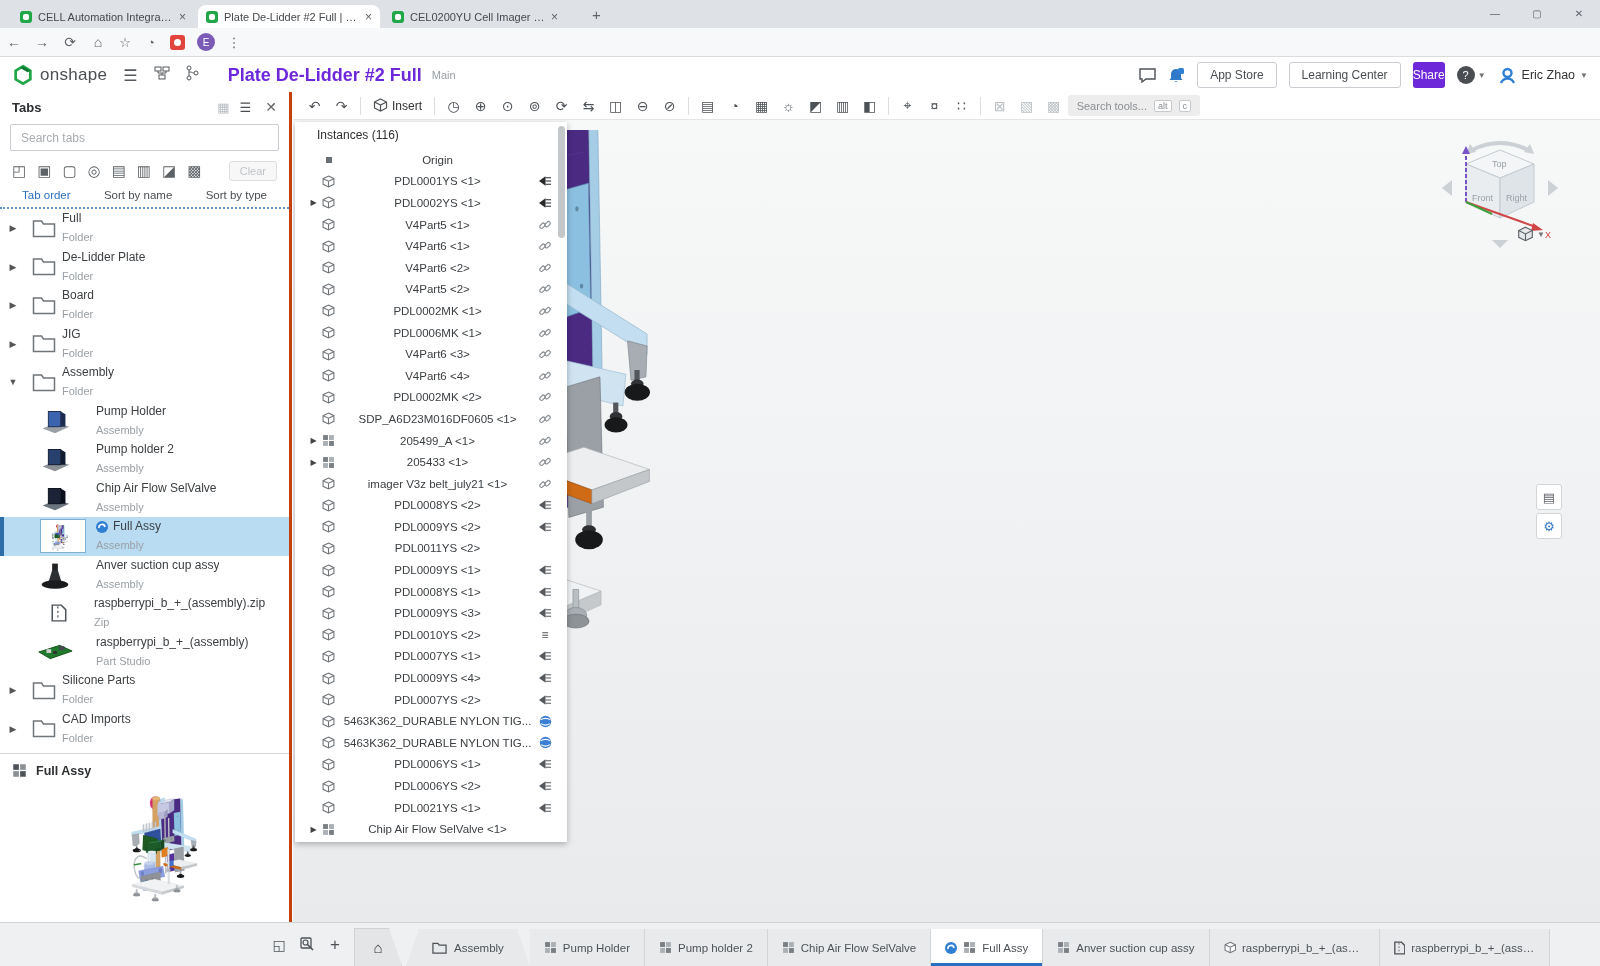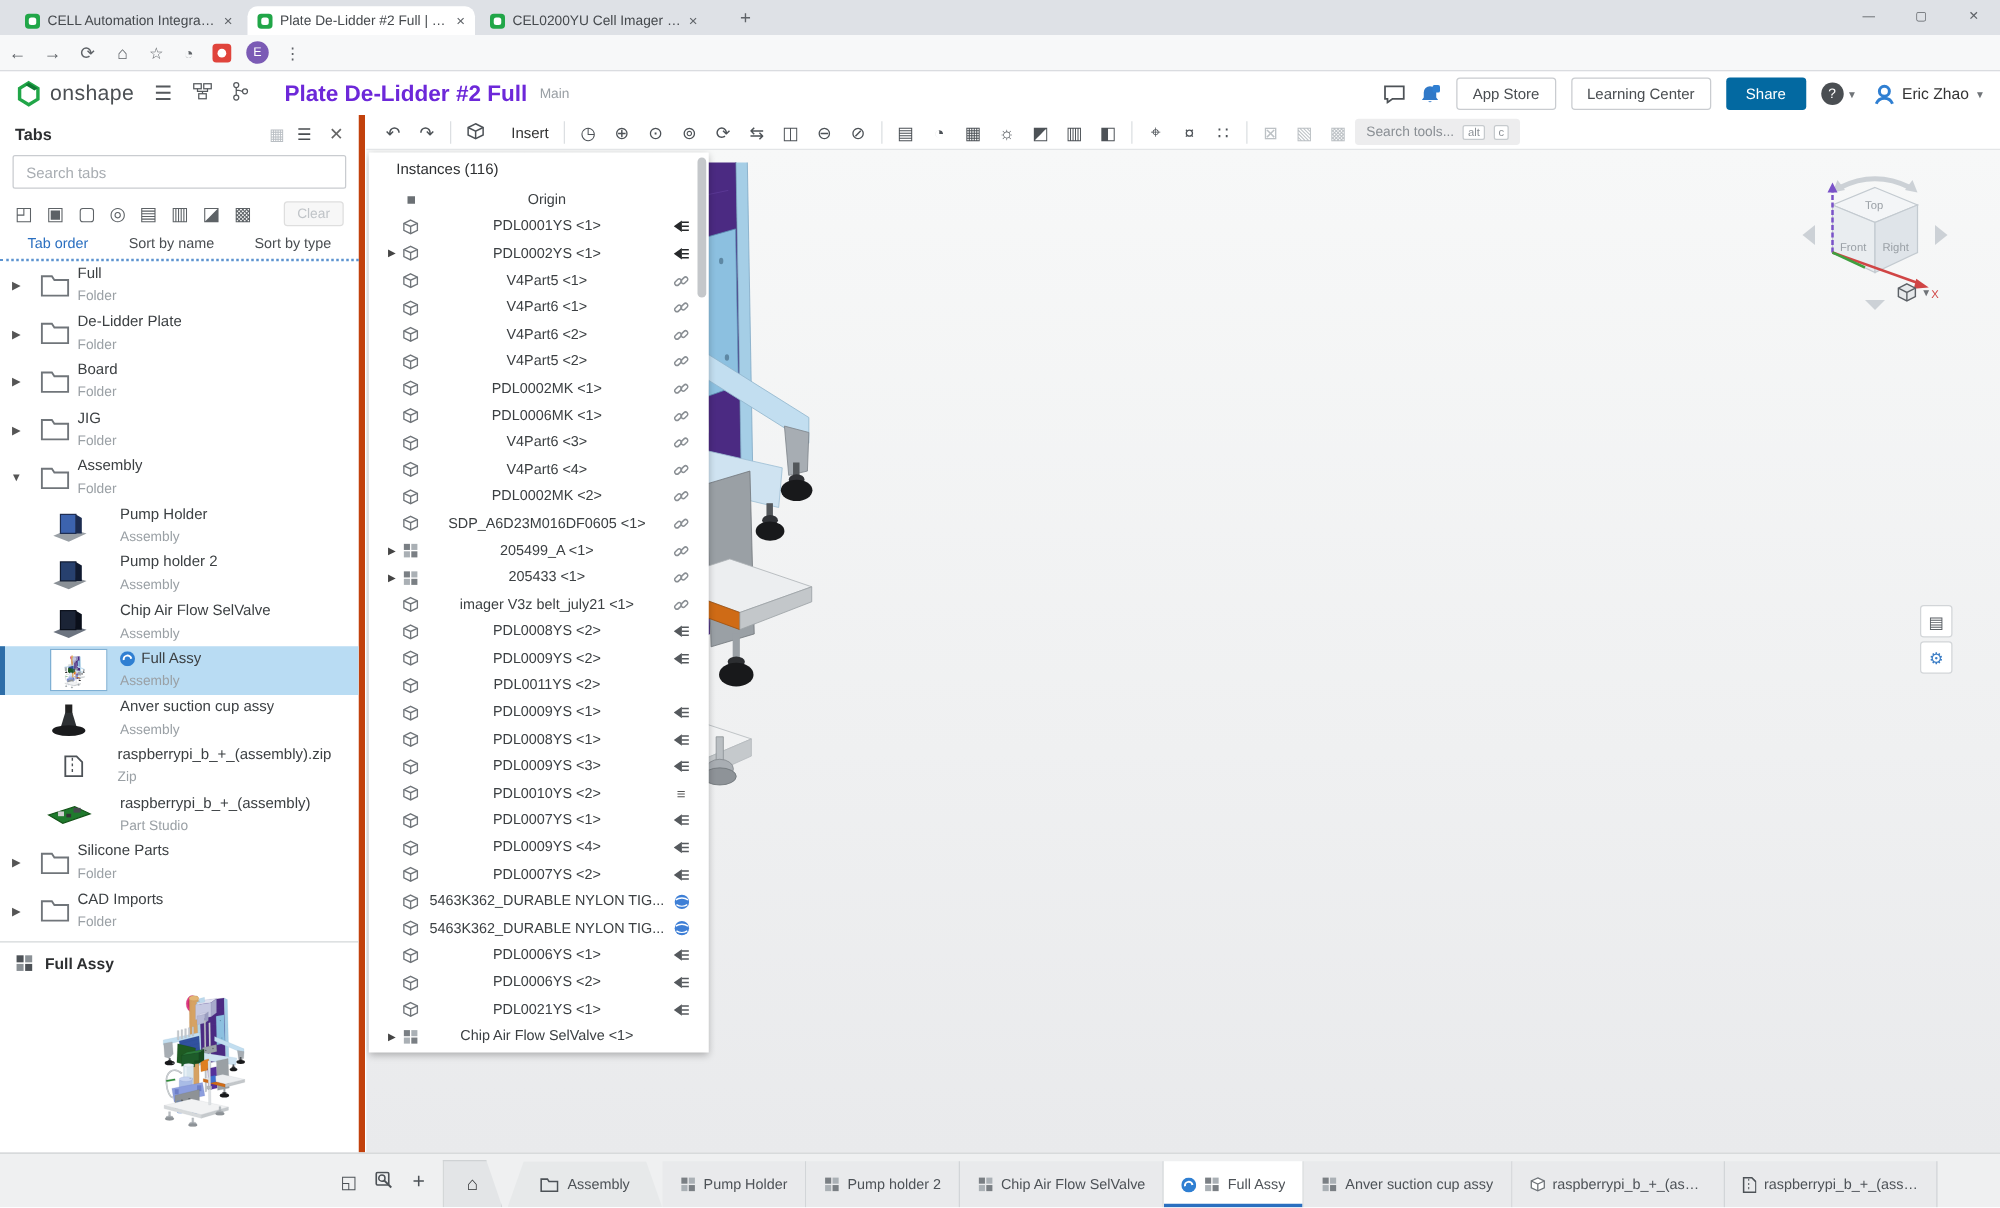--- a/index.html
+++ b/index.html
@@ -25,34 +25,34 @@
   .ext-red i{position:absolute;left:4px;top:4px;width:7px;height:7px;border-radius:50%;background:#fff;}
   .ava-sm{width:18px;height:18px;border-radius:50%;background:#7b5bb5;color:#fff;font-size:10px;display:flex;align-items:center;justify-content:center;margin:0 6px;flex:none;}
   
   .osheader{position:absolute;left:0;top:58px;width:1600px;height:34px;background:#fff;display:flex;align-items:center;box-sizing:border-box;padding:0 12px;}
   .brand{font-size:17px;color:#4b4f53;letter-spacing:.3px;margin-left:6px;font-weight:500;}
   .hicon{margin-left:16px;color:#55595d;font-size:16px;}
   .doctitle{font-size:18px;font-weight:bold;color:#6d28d9;margin-left:29px;}
   .wsname{font-size:11px;color:#9aa0a5;margin-left:10px;}
   .hright{margin-left:auto;display:flex;align-items:center;gap:12px;}
   .app-btn{border:1px solid #c9ccd0;border-radius:3px;padding:5px 12px;font-size:12px;color:#4a4e52;background:#fff;}
-  .share-btn{background:#0369a1;color:#fff;border-radius:3px;padding:6px 16px;font-size:12px;border:none;}
+  .share-btn{background:#6d28d9;color:#fff;border-radius:3px;padding:6px 0;font-size:12px;border:none;}
   .help-c{width:18px;height:18px;border-radius:50%;background:#4a4e52;color:#fff;font-size:11px;display:flex;align-items:center;justify-content:center;}
   .caret{font-size:8px;color:#707478;}
   .uname{font-size:12.5px;color:#333;}
   
   .ostoolbar{position:absolute;left:293px;top:92px;width:1307px;height:28px;background:#fff;border-bottom:1px solid #e3e5e7;display:flex;align-items:center;box-sizing:border-box;padding-left:8px;}
   .tico{width:27px;height:22px;display:flex;align-items:center;justify-content:center;font-size:14px;color:#4d5257;flex:none;}
   .tico.gray{color:#bcc1c5;}
   .tdiv{width:1px;height:18px;background:#dcdfe2;margin:0 5px;flex:none;}
-  .insert-btn{display:flex;align-items:center;gap:21px;font-size:12px;color:#333;padding:0 7px;flex:none;}
+  .insert-btn{display:flex;align-items:center;gap:4px;font-size:12px;color:#333;padding:0 7px;flex:none;}
   .searchtools{margin-left:auto;margin-right:400px;display:flex;align-items:center;gap:7px;background:#ededee;border-radius:3px;height:21px;padding:0 9px;font-size:11px;color:#8a8f94;flex:none;}
   kbd{border:1px solid #c6cacd;background:#fff;border-radius:2px;font-size:9px;padding:0 3px;color:#8a8f94;font-family:"Liberation Sans",sans-serif;}
   
-  .sidebar{position:absolute;left:0;top:92px;width:292px;height:830px;background:#fff;border-right:5px solid #c2410c;box-sizing:border-box;display:flex;flex-direction:column;}
+  .sidebar{position:absolute;left:0;top:92px;width:292px;height:830px;background:#fff;border-right:3px solid #c2410c;box-sizing:border-box;display:flex;flex-direction:column;}
   .sb-head{height:30px;display:flex;align-items:center;padding:0 12px;gap:10px;}
   .sb-title{font-size:13px;font-weight:bold;color:#2d2f31;flex:1;}
   .sb-vico{font-size:13px;color:#b9bec3;}
   .sb-vico.on{color:#4a4e52;}
   .sb-close{color:#666;font-size:14px;margin-left:4px;}
   .sb-search{margin:2px 10px 6px;height:25px;border:1px solid #c9ccd0;border-radius:2px;display:flex;align-items:center;padding:0 8px;}
   .sb-search input{border:none;outline:none;width:100%;font-size:12px;color:#333;font-family:"Liberation Sans",sans-serif;background:transparent;}
   .sb-search input::placeholder{color:#a8adb2;}
   .sb-filters{display:flex;align-items:center;gap:11px;padding:4px 12px 8px;}
   .f-ic{font-size:15px;color:#5d6266;}

